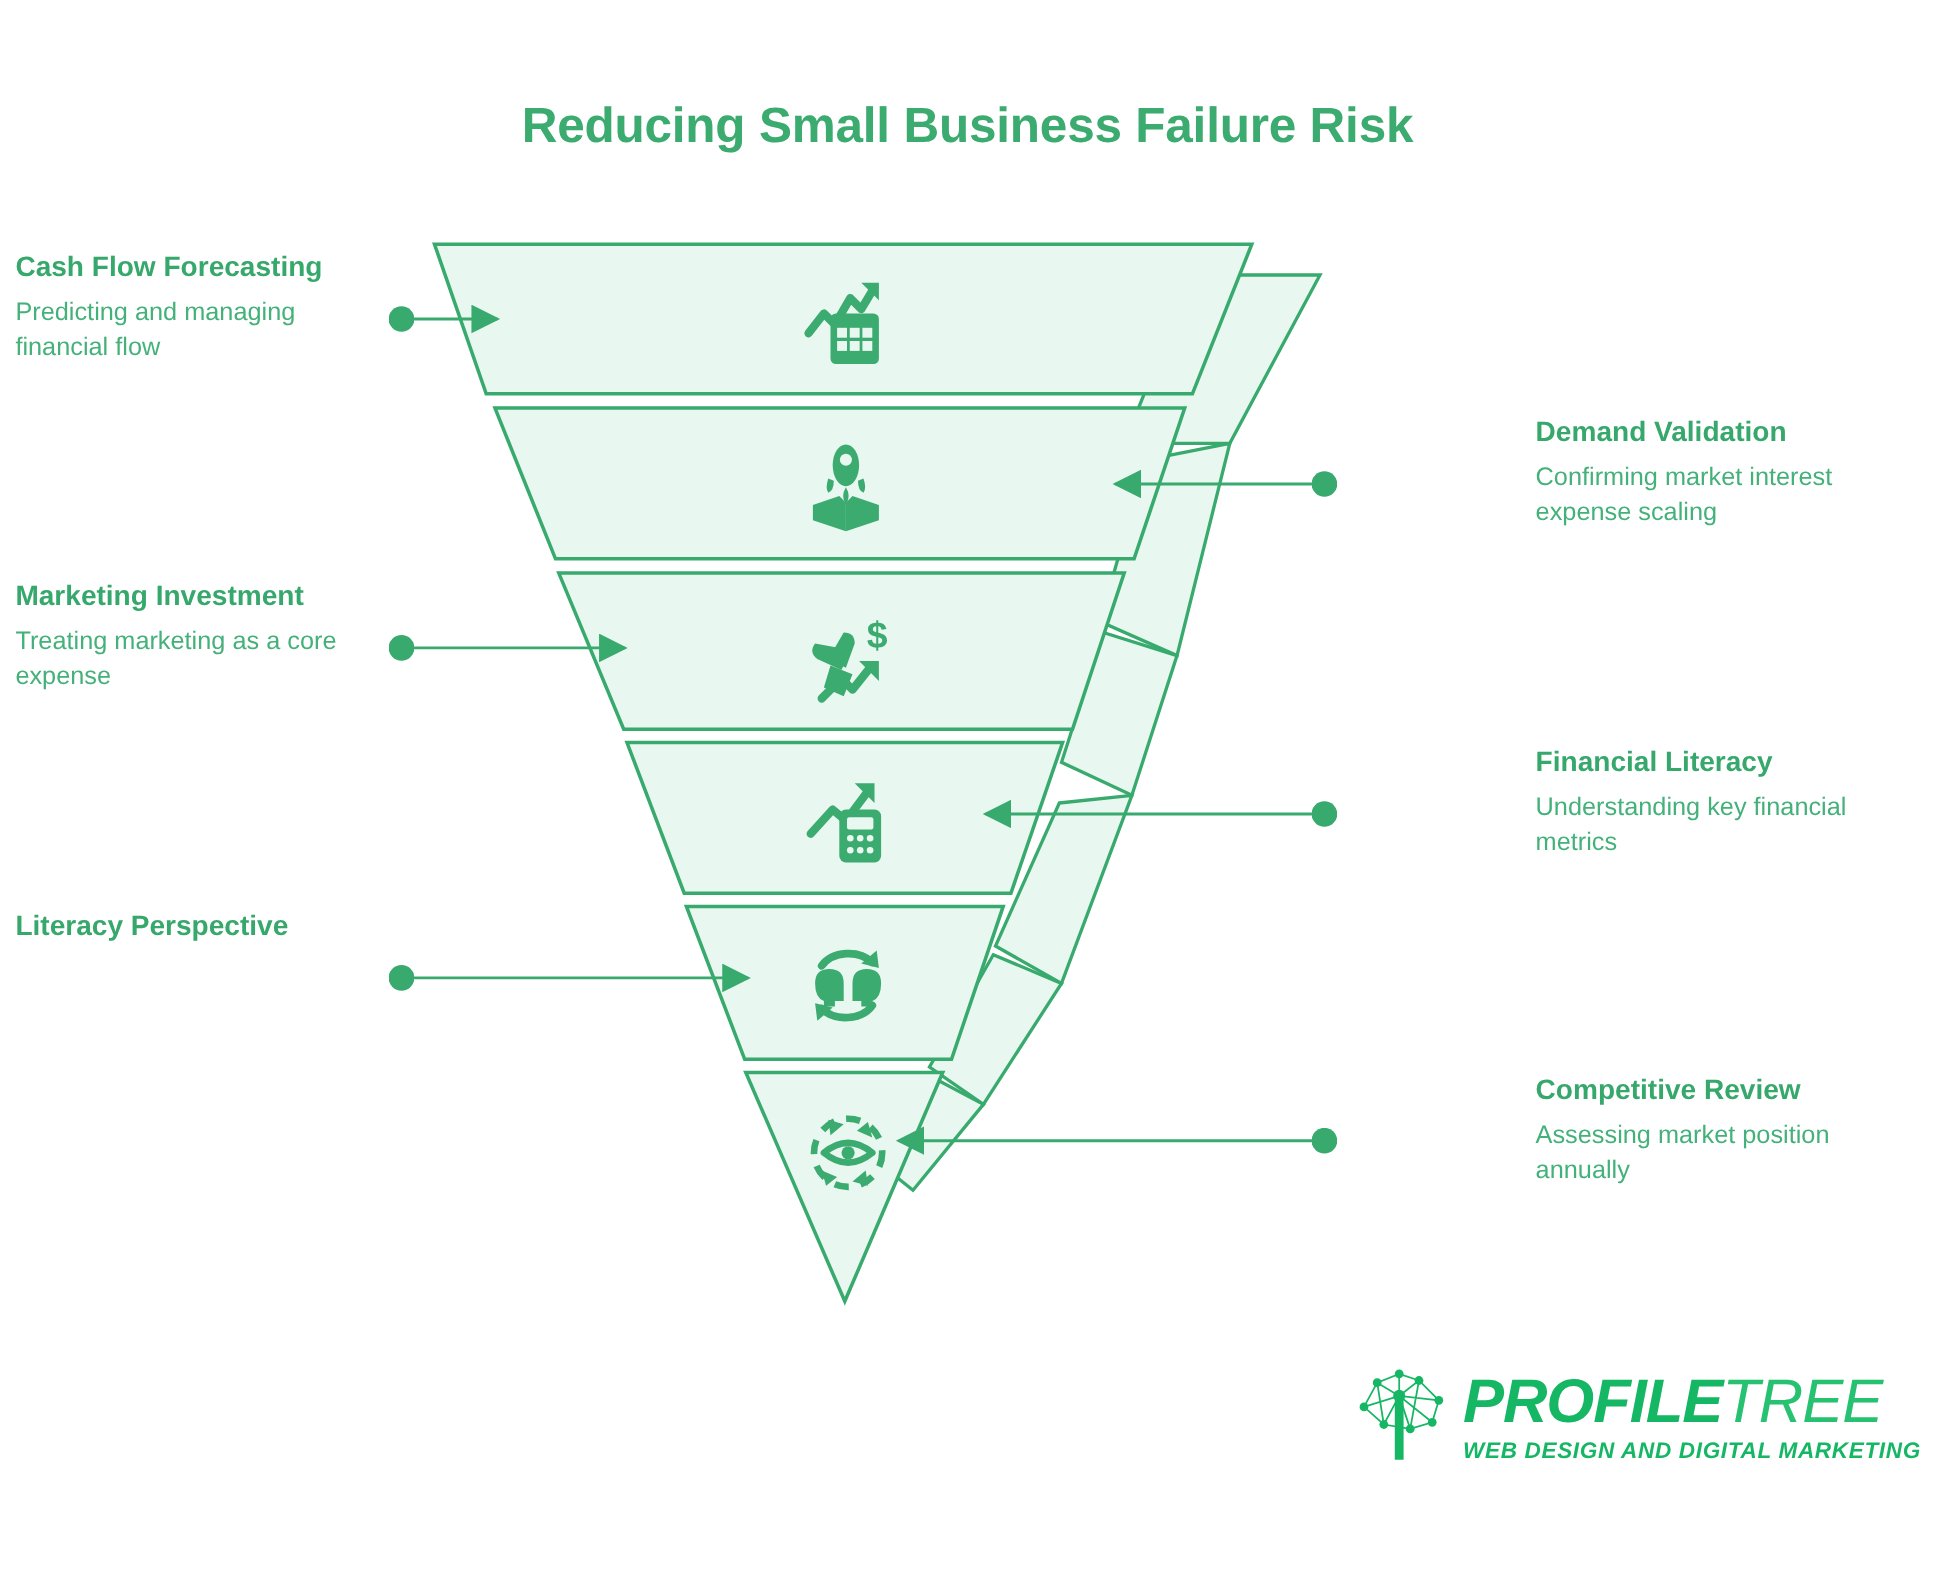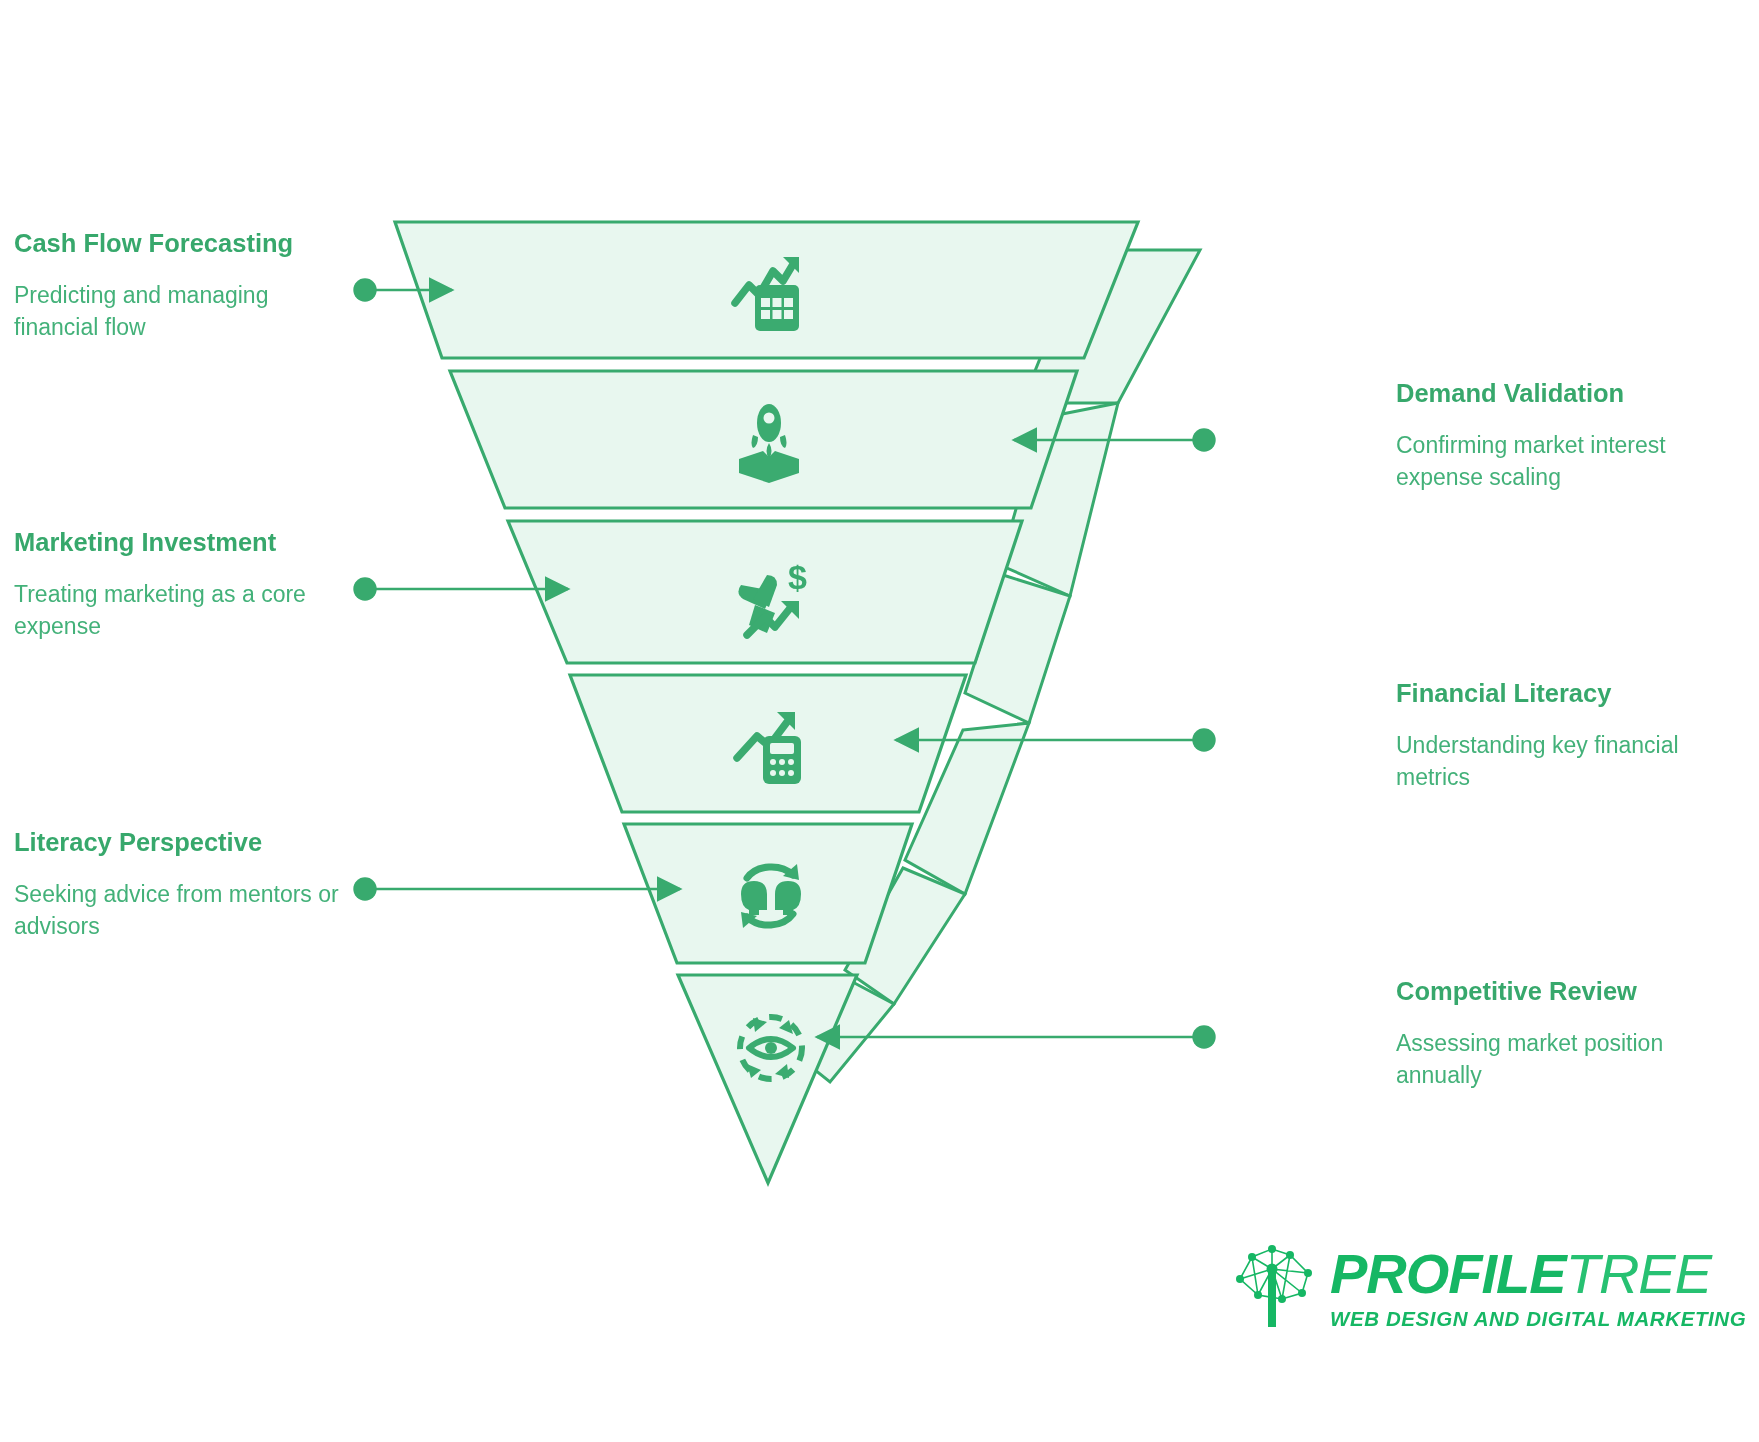--- a/index.html
+++ b/index.html
@@ -49,21 +49,21 @@
     color: #37a86c;
     line-height: 1.2;
     white-space: nowrap;
   }
   .label-left .label-title { margin-right: 0; }
   .label-desc {
     font-size: 23px;
     font-weight: normal;
     color: #43b179;
     line-height: 1.42;
-    margin-top: 20px;
+    margin-top: 8px;
   }
   
   #logo {
     position: absolute;
     left: 1232px;
     top: 1243px;
     width: 410px;
     height: 115px;
   }
   #logo .logo-row {
@@ -99,20 +99,21 @@
     letter-spacing: 0.6px;
     margin-top: 7px;
     white-space: nowrap;
   }
 </style>
 </head>
 <body>
 
 <div id="stage">
 
+  <div id="title">Reducing Small Business Failure Risk</div>
 
   <svg class="funnel-svg" viewBox="0 0 1759 1442">
     <defs>
       <marker id="arrowR" markerWidth="11" markerHeight="11" refX="9" refY="5" orient="auto">
         <path d="M0,0 L10,5 L0,10 z" fill="#38aa6e"></path>
       </marker>
       <marker id="dotEnd" markerWidth="9" markerHeight="9" refX="4.5" refY="4.5" orient="auto">
         <circle cx="4.5" cy="4.5" r="4.5" fill="#38aa6e"></circle>
       </marker>
     </defs>
@@ -228,21 +229,20 @@
     <div class="label-desc">Predicting and managing financial flow</div>
   </div>
 
   <div class="label-block label-left" style="left:14px; top:527px;">
     <div class="label-title">Marketing Investment</div>
     <div class="label-desc">Treating marketing as a core expense</div>
   </div>
 
   <div class="label-block label-left" style="left:14px; top:827px;">
     <div class="label-title">Literacy Perspective</div>
-    <div class="label-desc">Seeking advice from mentors or advisors</div>
   </div>
 
   <div class="label-block label-right" style="left:1396px; top:378px;">
     <div class="label-title">Demand Validation</div>
     <div class="label-desc">Confirming market interest expense scaling</div>
   </div>
 
   <div class="label-block label-right" style="left:1396px; top:678px;">
     <div class="label-title">Financial Literacy</div>
     <div class="label-desc">Understanding key financial metrics</div>

